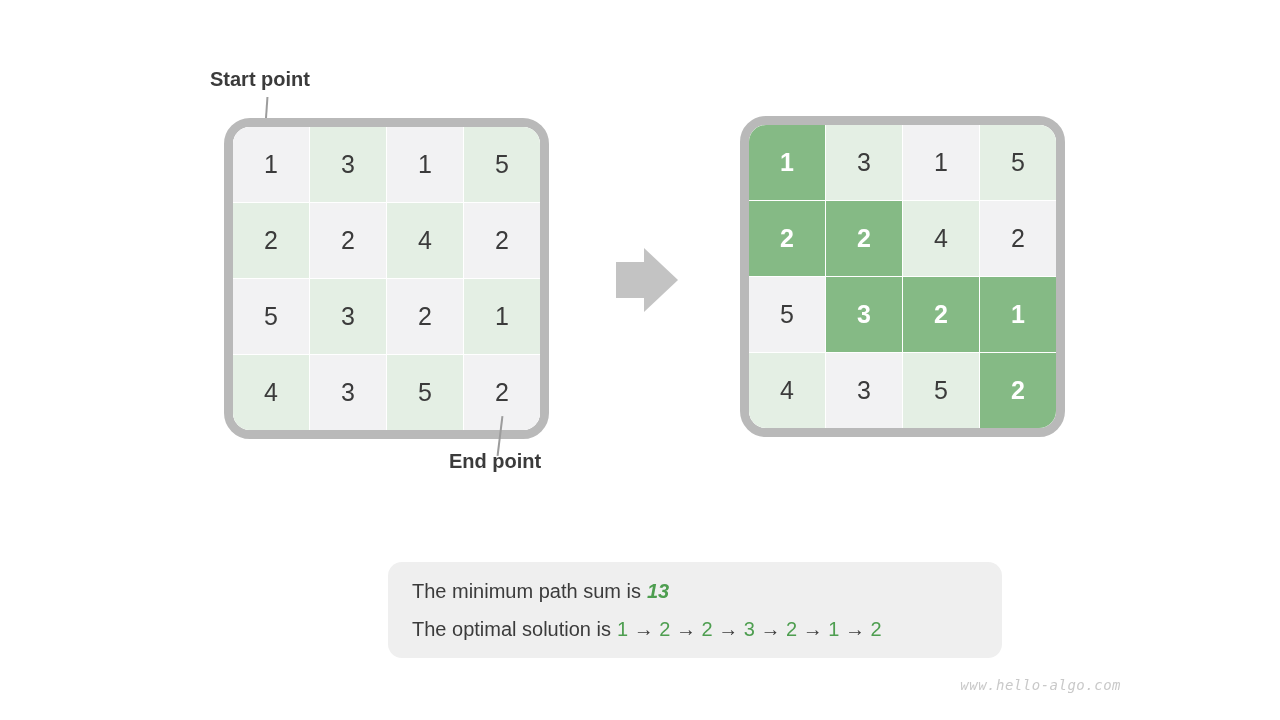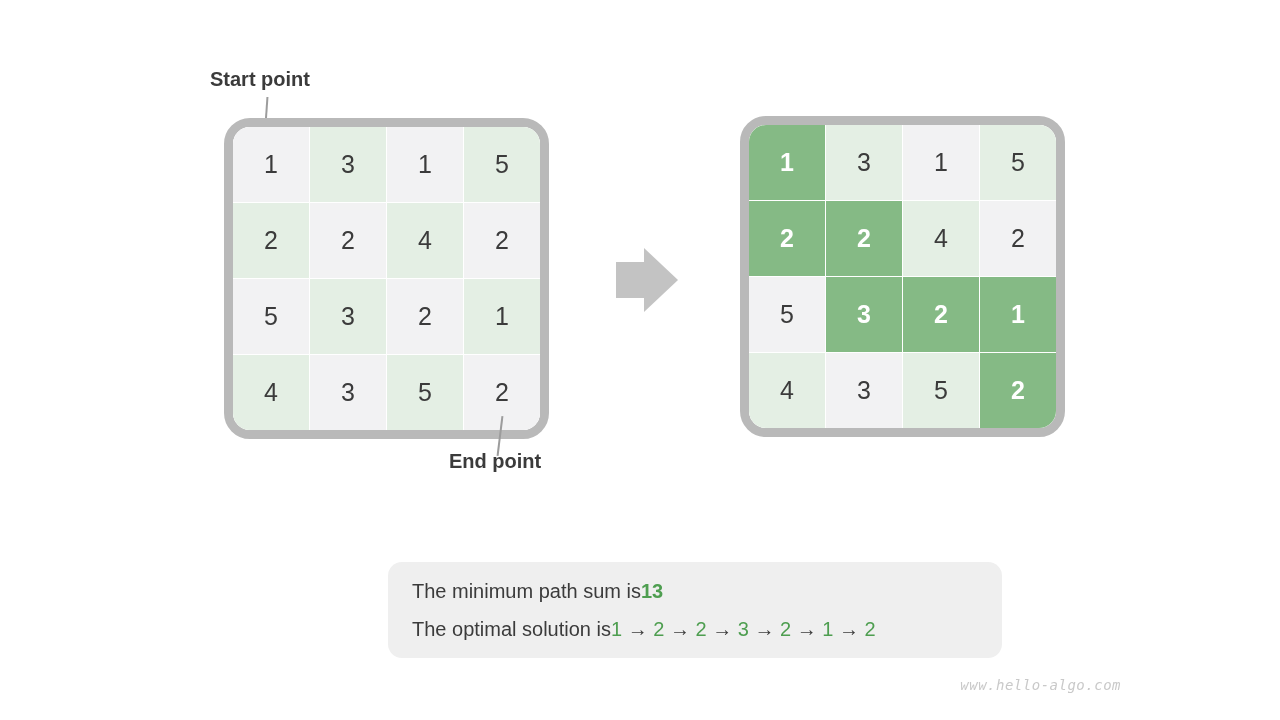--- a/index.html
+++ b/index.html
@@ -86,22 +86,22 @@
     border-radius: 14px;
     display: flex;
     flex-direction: column;
     justify-content: center;
     gap: 14px;
     padding-left: 24px;
     font-size: 20px;
     color: var(--text-dark);
   }
   #result-box .line { line-height: 1.2; white-space: nowrap; }
-  #result-box .prefix { margin-right: 0; }
-  .green-bold { color: var(--accent-green); font-weight: 700; }
+  #result-box .prefix { margin-right: 6px; }
+  .green-bold { color: var(--accent-green); font-weight: 700; font-style: italic; }
   .seq-num { color: var(--accent-green); }
   .seq-arrow { color: var(--text-dark); }
 
   #watermark {
     position: absolute;
     right: 51px; top: 677px;
     font-family: "DejaVu Sans Mono", monospace;
     font-size: 14px;
     color: var(--watermark-gray);
     letter-spacing: 0.5px;

